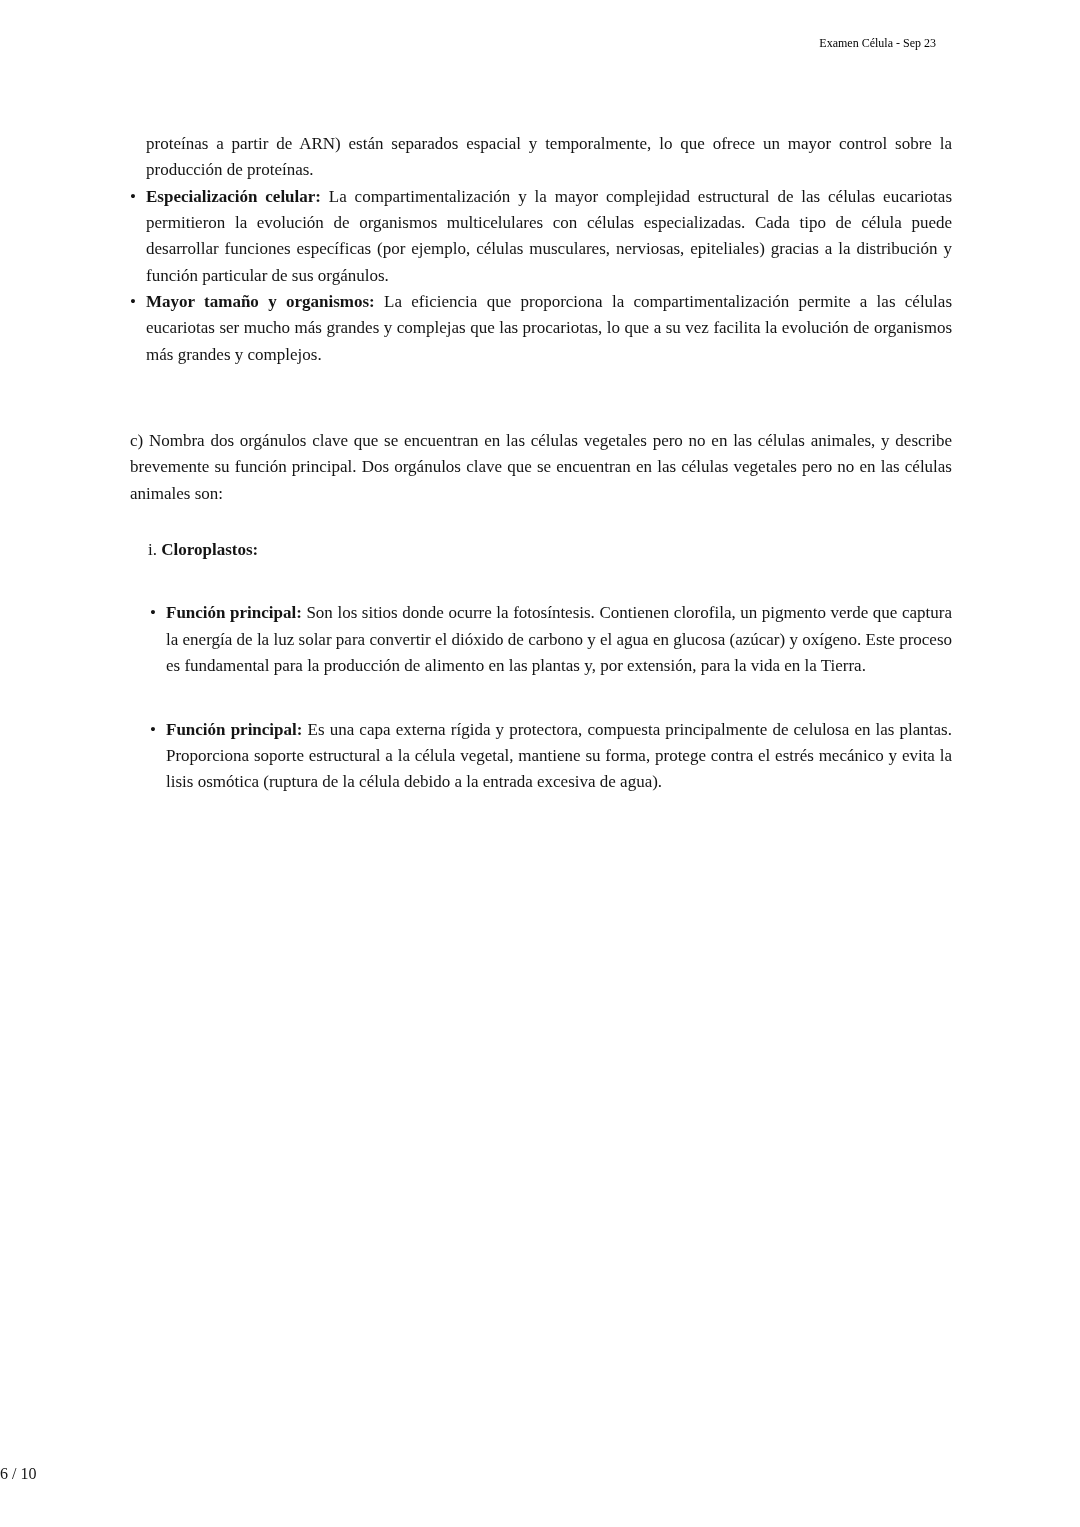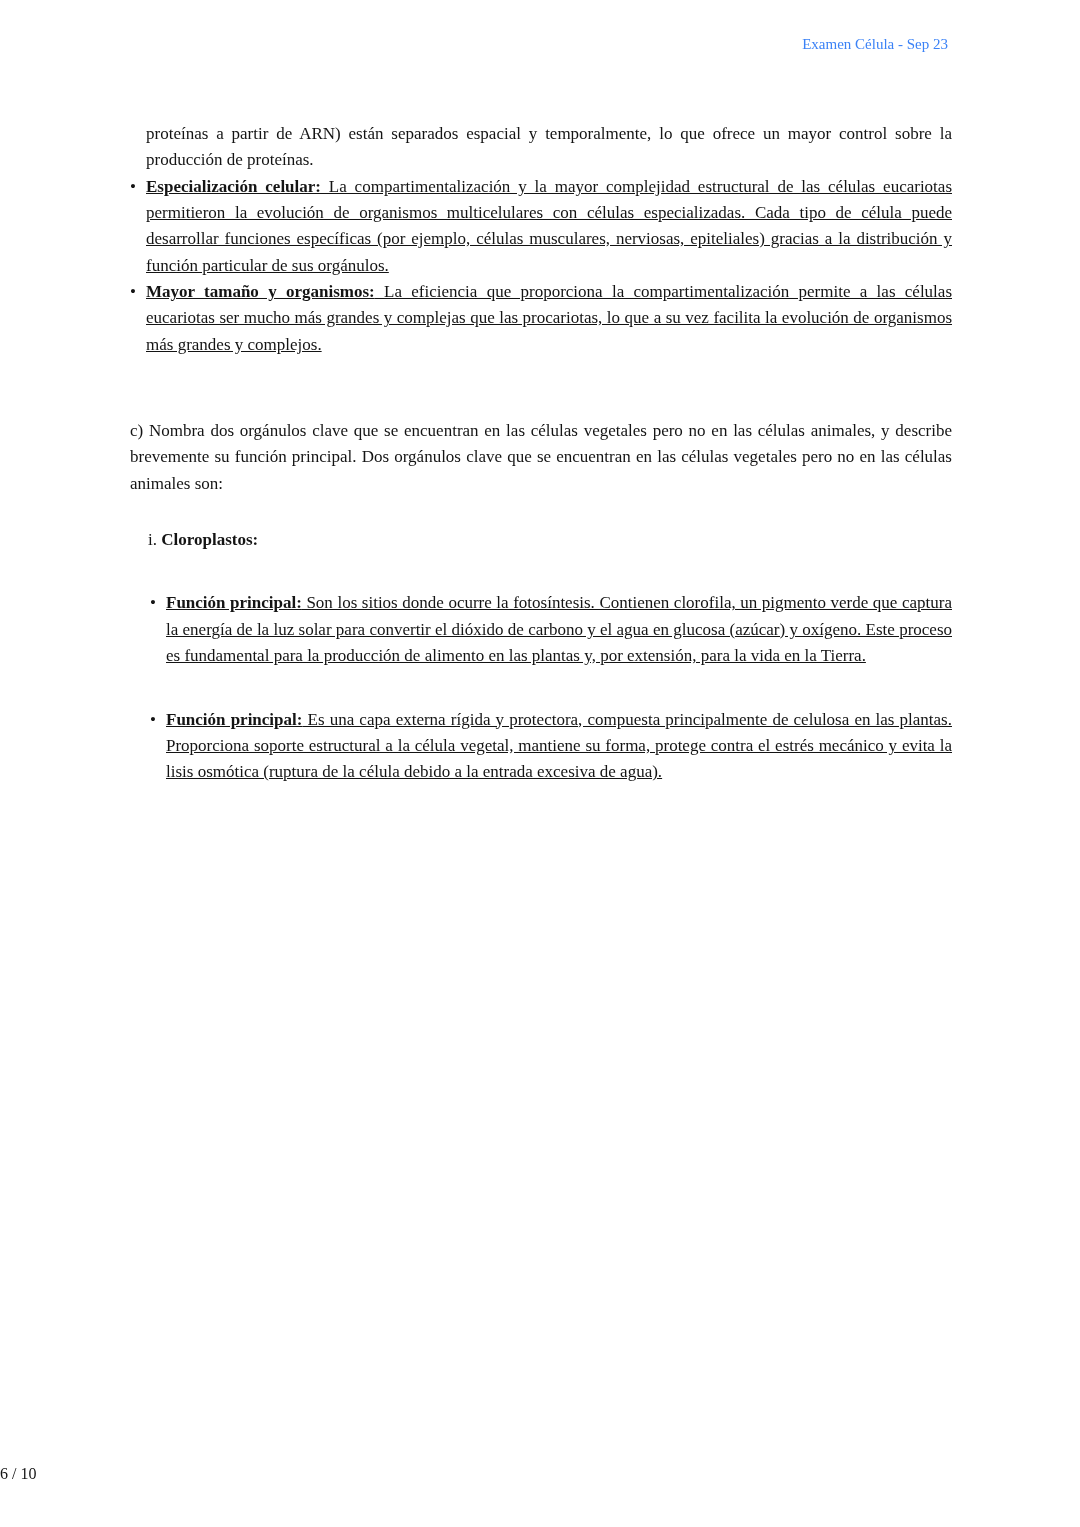--- a/index.html
+++ b/index.html
@@ -13,48 +13,47 @@
     height: 1527px;
     margin: 0 auto;
     background: #ffffff;
     font-family: "Liberation Serif", "DejaVu Serif", serif;
     color: #141414;
     overflow: hidden;
   }
   .header {
     position: absolute;
     top: 36px;
-    right: 132px;
-    font-size: 15px;
-    color: #3b82f6;
+    right: 144px;
+    font-size: 12px;
+    color: #000000;
   }
   .content {
     position: absolute;
     top: 118px;
     left: 130px;
     width: 822px;
     font-size: 17px;
     line-height: 1.55;
     text-align: justify;
   }
   .cont-para {
-    margin: 3px 0 0 16px;
+    margin: 13px 0 0 16px;
   }
   .bullet {
     display: flex;
     align-items: flex-start;
   }
   .bullet .marker {
     flex: 0 0 16px;
     width: 16px;
   }
   .bullet .btext {
     flex: 1 1 auto;
     text-align: justify;
-    text-decoration: underline;
   }
   .question {
     margin-top: 60px;
   }
   .roman-item {
     margin-top: 30px;
     margin-left: 18px;
     text-align: left;
   }
   .roman-item .roman-marker {

